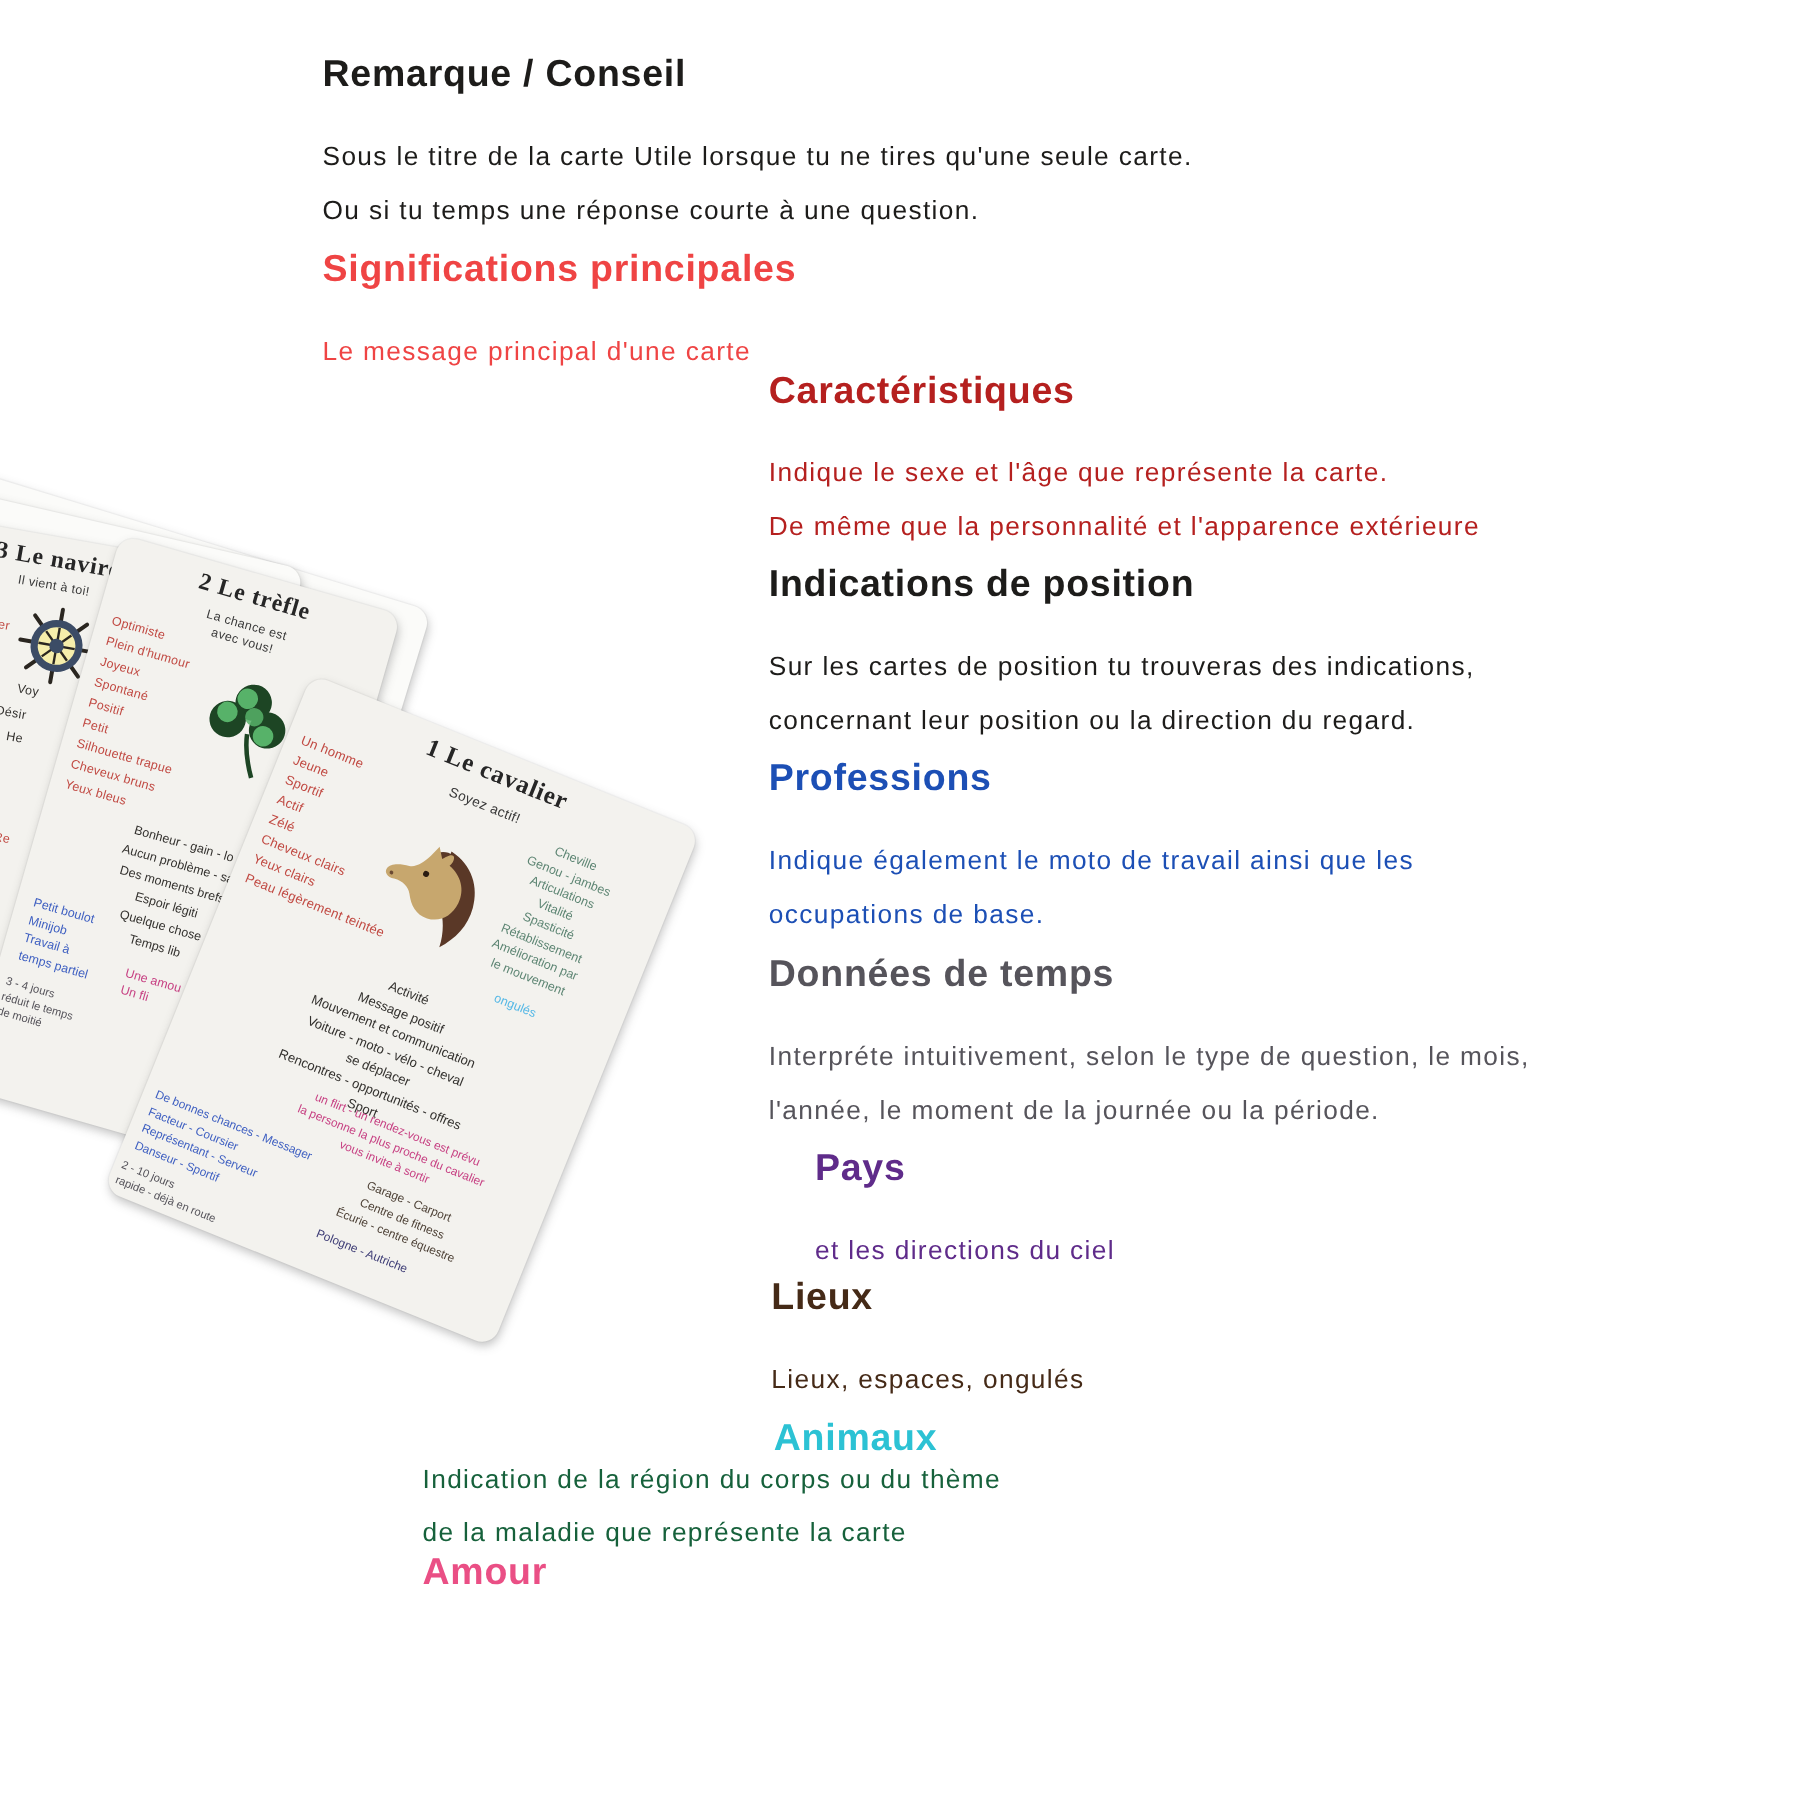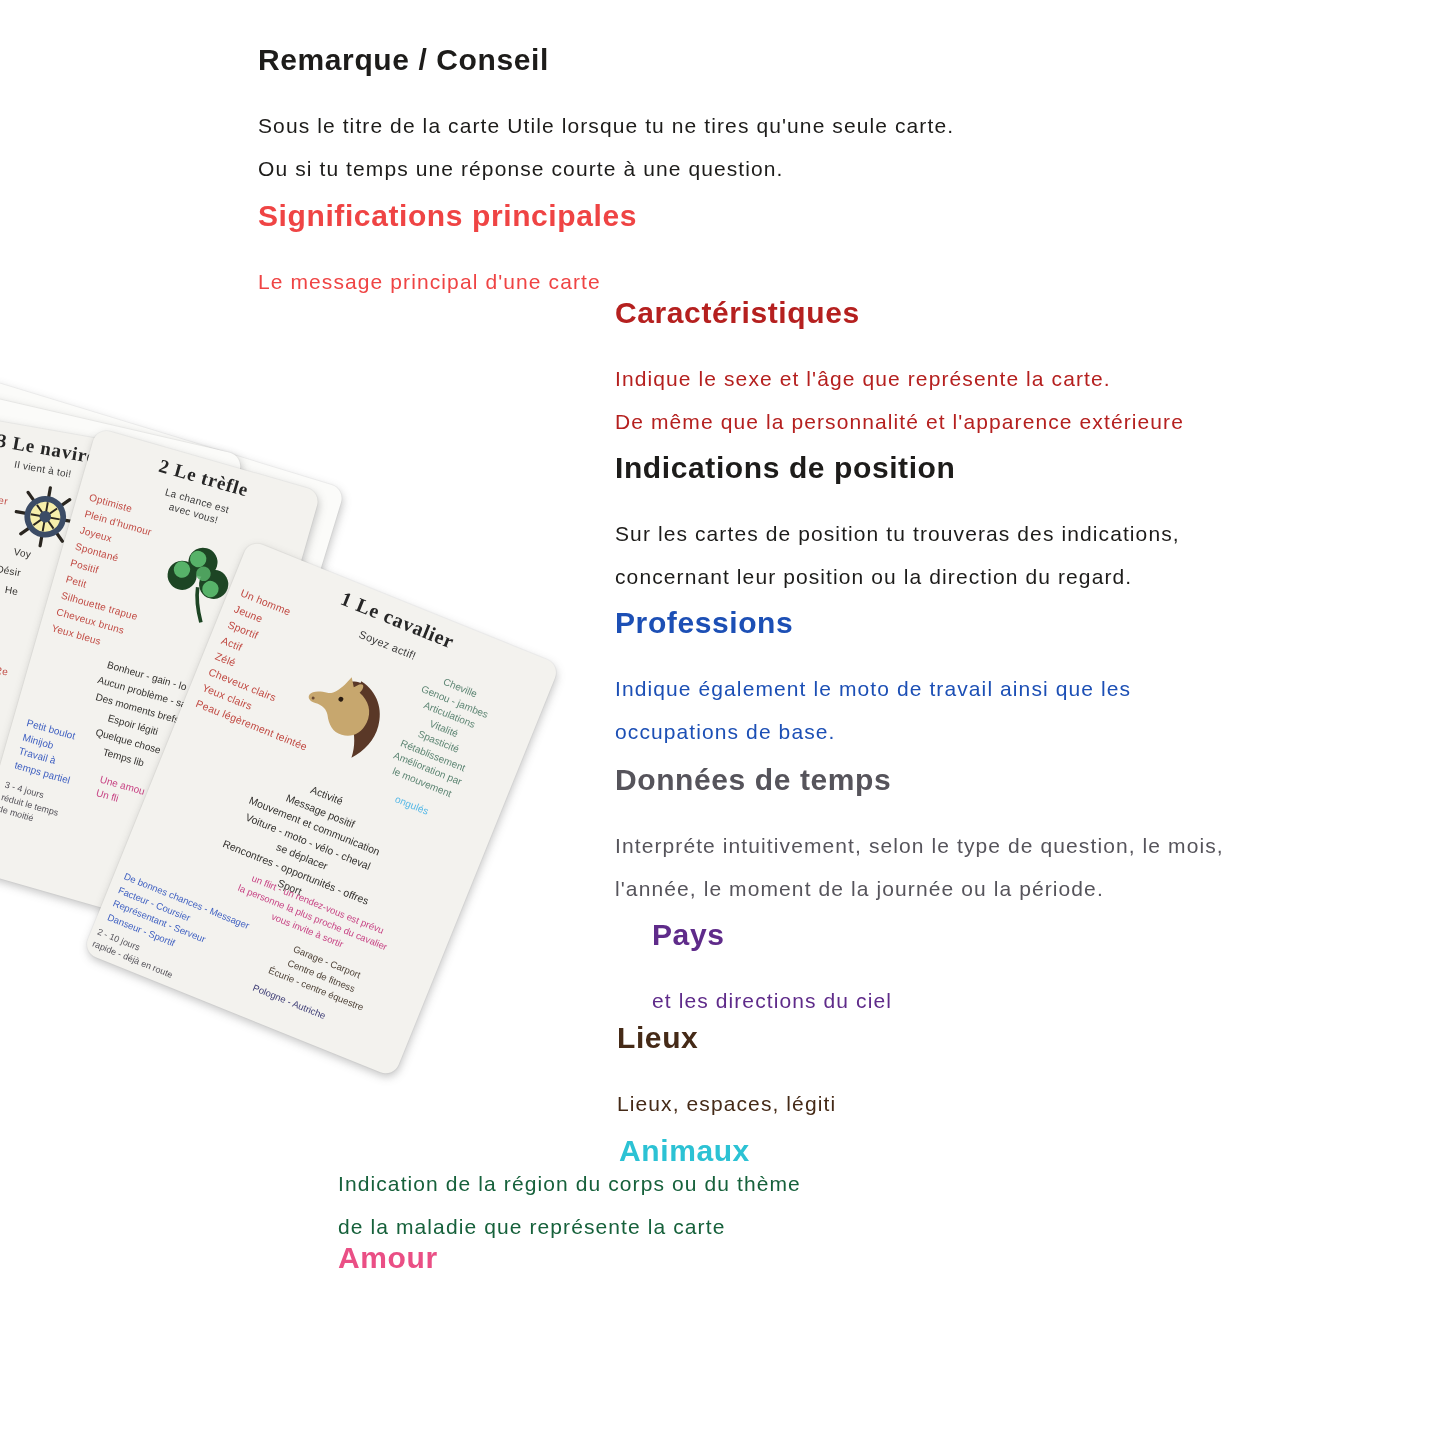--- a/index.html
+++ b/index.html
@@ -286,21 +286,21 @@
   <section class="sec" id="sec-pays" style="color: rgb(95, 43, 138);">
     <h2 class="h">Pays</h2>
     <div class="body">
         <div>et les directions du ciel</div>
       </div>
   </section>
 
   <section class="sec" id="sec-lieux" style="color: rgb(69, 42, 23);">
     <h2 class="h">Lieux</h2>
     <div class="body">
-        <div>Lieux, espaces, légiti</div>
+        <div>Lieux, espaces, ongulés</div>
       </div>
   </section>
 
   <section class="sec" id="sec-animaux" style="color: rgb(44, 194, 212);">
     <h2 class="h">Animaux</h2>
     <div class="body"></div>
   </section>
 
   <section class="sec" id="sec-sante" style="color: rgb(22, 97, 59);">
     <div class="body">

